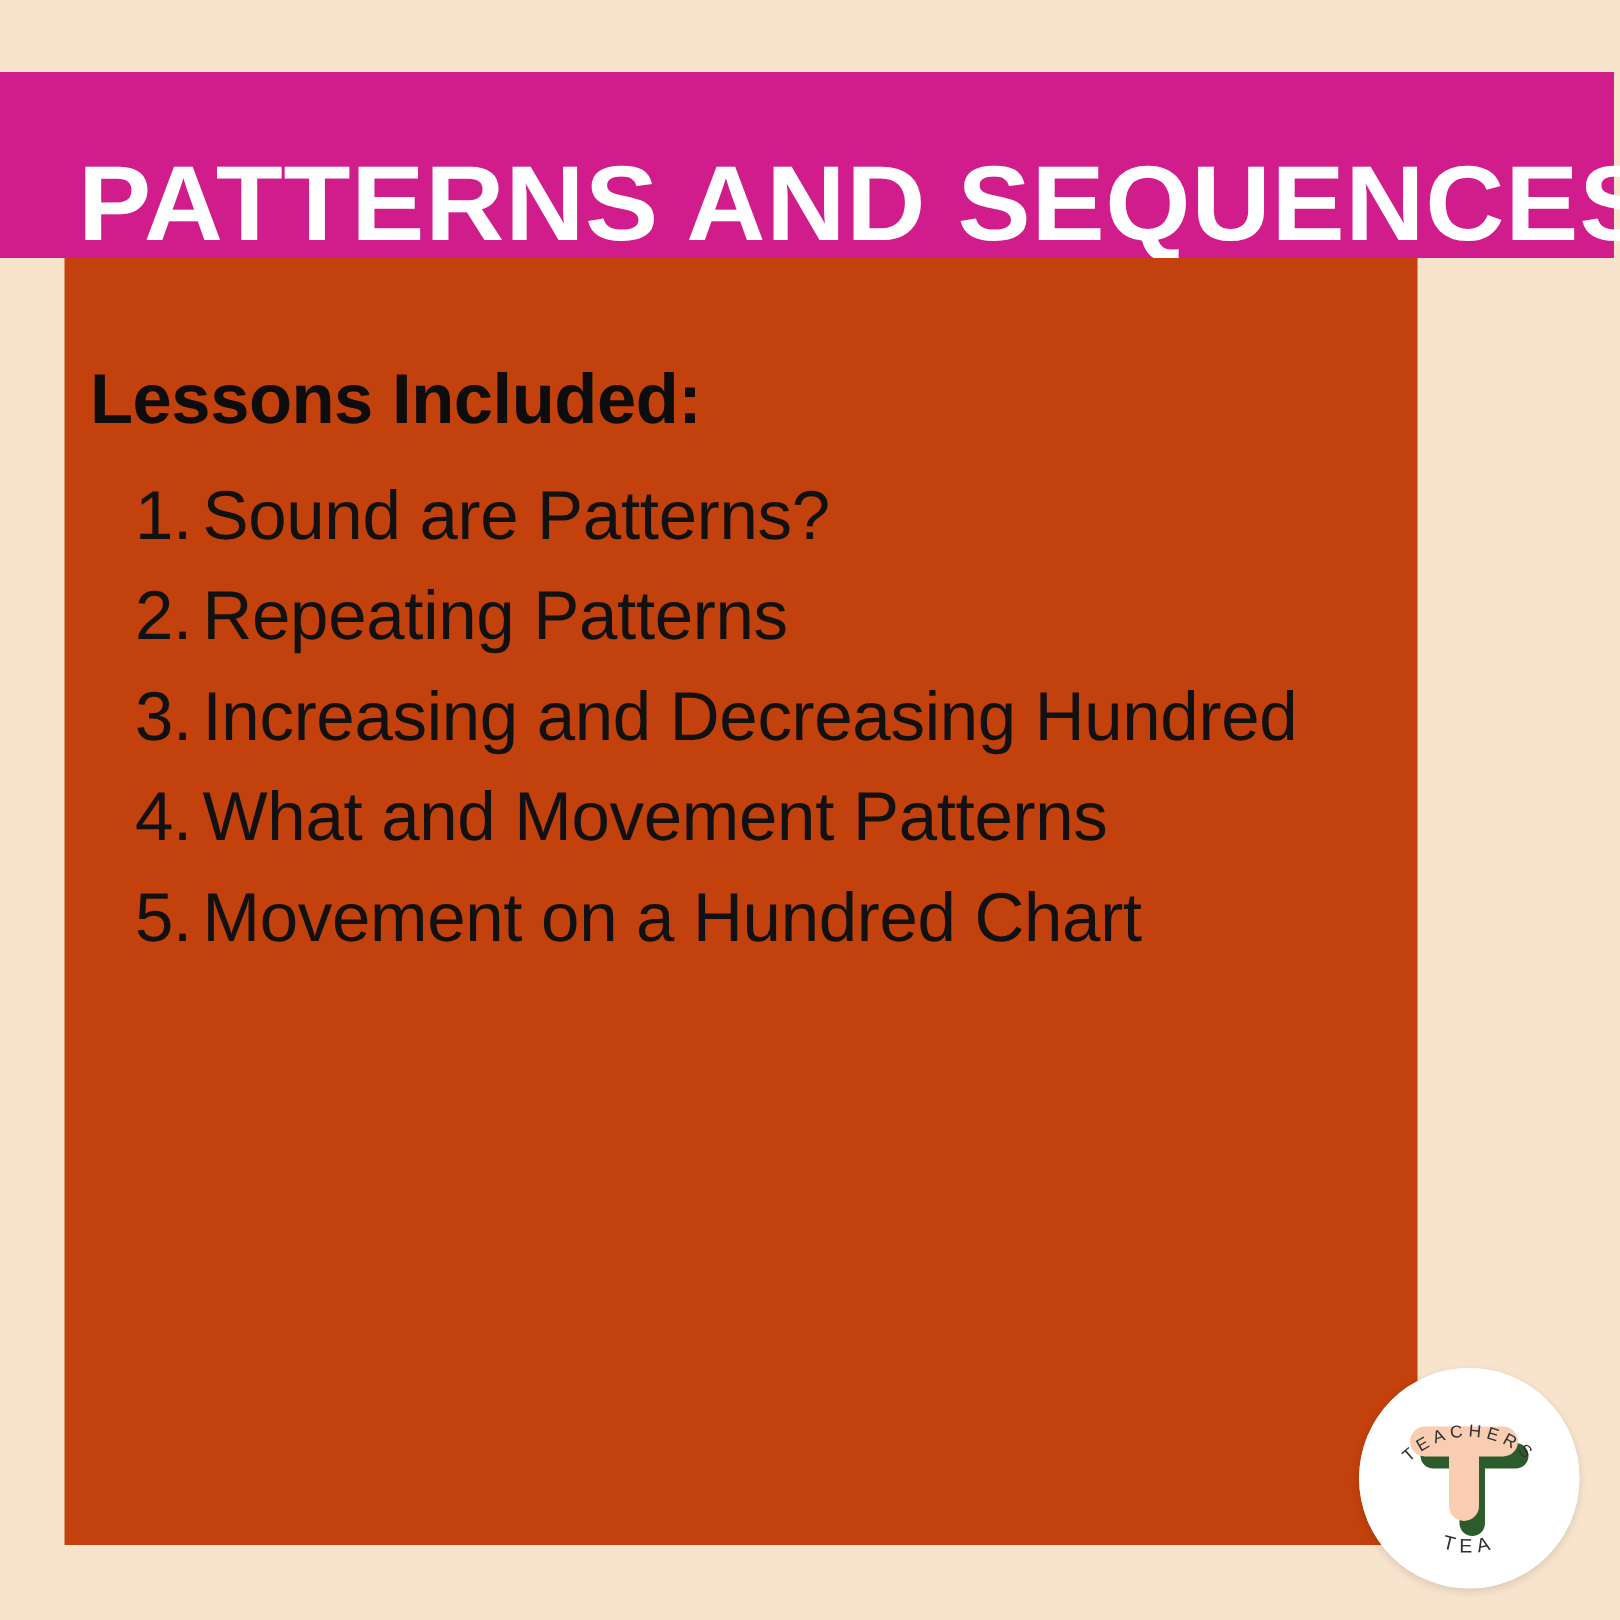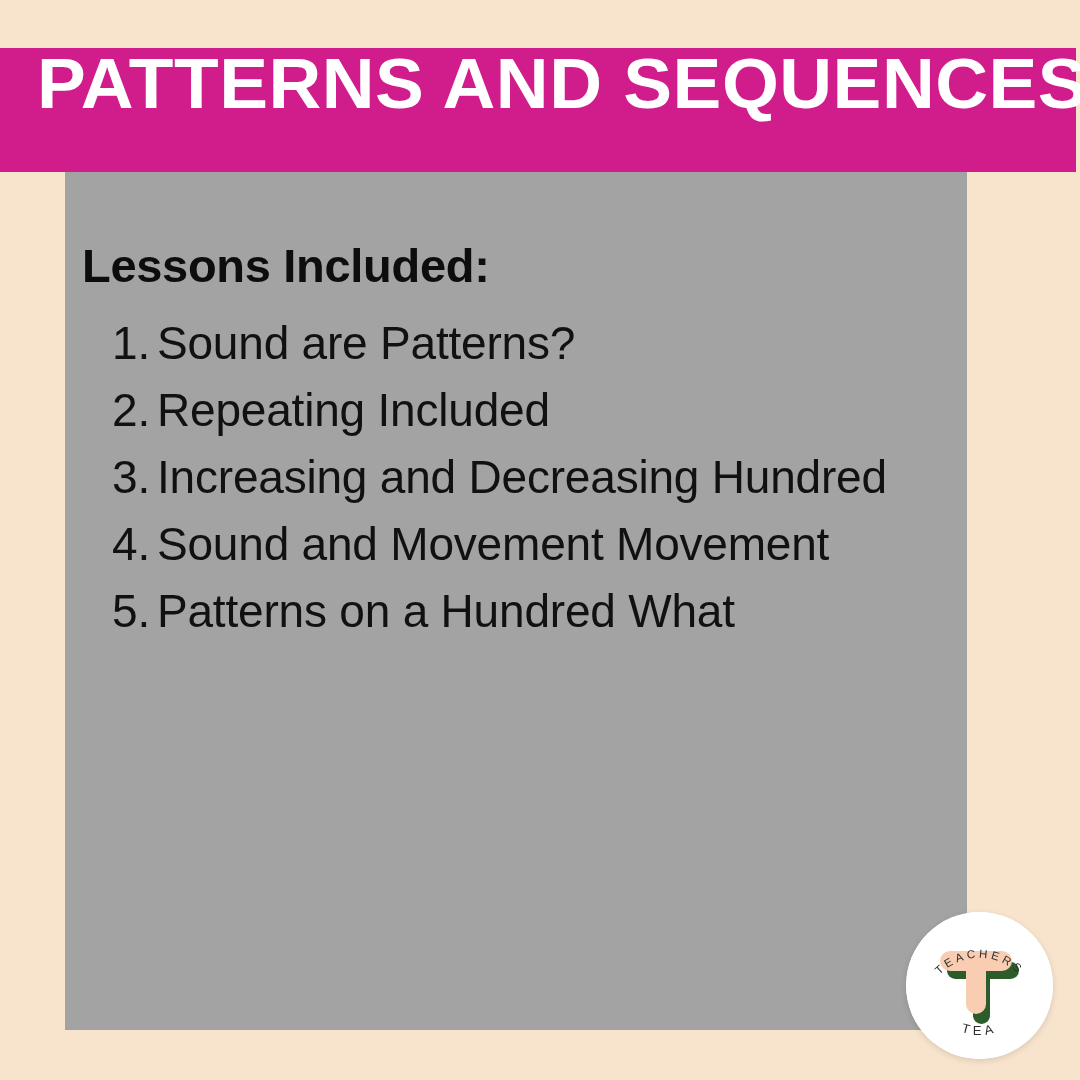--- a/index.html
+++ b/index.html
@@ -23,45 +23,45 @@
 
   
   #title-banner {
     position: absolute;
     left: 0;
     top: 48px;
     width: 1076px;
     height: 124px;
     background: #d11c8c;
     display: flex;
-    align-items: flex-start;
+    align-items: flex-end;
     box-sizing: border-box;
-    padding-left: 37px;
+    padding-left: 52px;
     padding-right: 30px;
   }
   #title-text {
     color: #ffffff;
     font-family: "Liberation Sans", sans-serif;
     font-weight: bold;
     font-size: 71px;
     line-height: 1;
     letter-spacing: 0.5px;
     white-space: nowrap;
     transform: scaleX(1.03);
     transform-origin: left center;
   }
 
   
   #content-card {
     position: absolute;
-    left: 65px;
+    left: 43px;
     top: 172px;
     width: 902px;
     height: 858px;
-    background: #a3a3a3;
+    background: #c2410c;
   }
 
   #lessons-heading {
     position: absolute;
     left: 17px;
     top: 70px;
     font-family: "Liberation Sans", sans-serif;
     font-weight: bold;
     font-size: 47px;
     line-height: 1;
@@ -144,33 +144,33 @@
 
     <div id="lessons-heading">Lessons Included:</div>
 
     <ol id="lessons-list">
       <li>
         <span class="li-num">1.</span>
         <span class="li-text">Sound are Patterns?</span>
       </li>
       <li>
         <span class="li-num">2.</span>
-        <span class="li-text">Repeating Included</span>
+        <span class="li-text">Repeating Patterns</span>
       </li>
       <li>
         <span class="li-num">3.</span>
         <span class="li-text">Increasing and Decreasing Hundred</span>
       </li>
       <li>
         <span class="li-num">4.</span>
-        <span class="li-text">Sound and Movement Movement</span>
+        <span class="li-text">What and Movement Patterns</span>
       </li>
       <li>
         <span class="li-num">5.</span>
-        <span class="li-text">Patterns on a Hundred What</span>
+        <span class="li-text">Movement on a Hundred Chart</span>
       </li>
     </ol>
 
   </div>
 
   <div id="logo-badge">
     <svg viewBox="0 0 147 147" xmlns="http://www.w3.org/2000/svg">
       <defs>
         <path id="arcTop" d="M 20,88 A 55,55 0 0 1 127,88" fill="none"></path>
         <path id="arcBottom" d="M 31,101 A 52,52 0 0 0 116,101" fill="none"></path>

